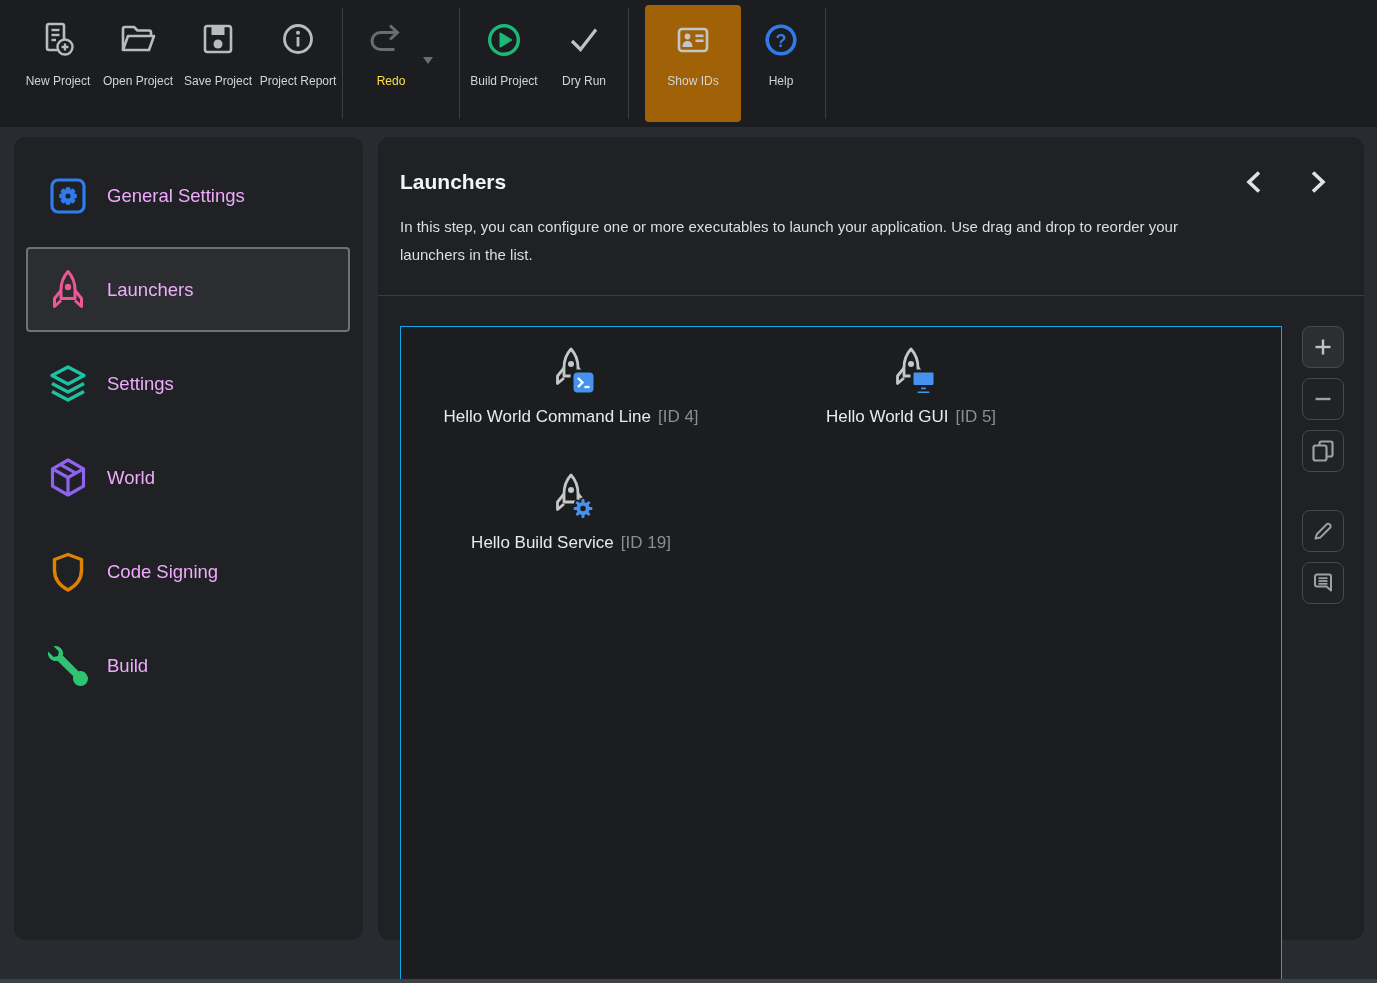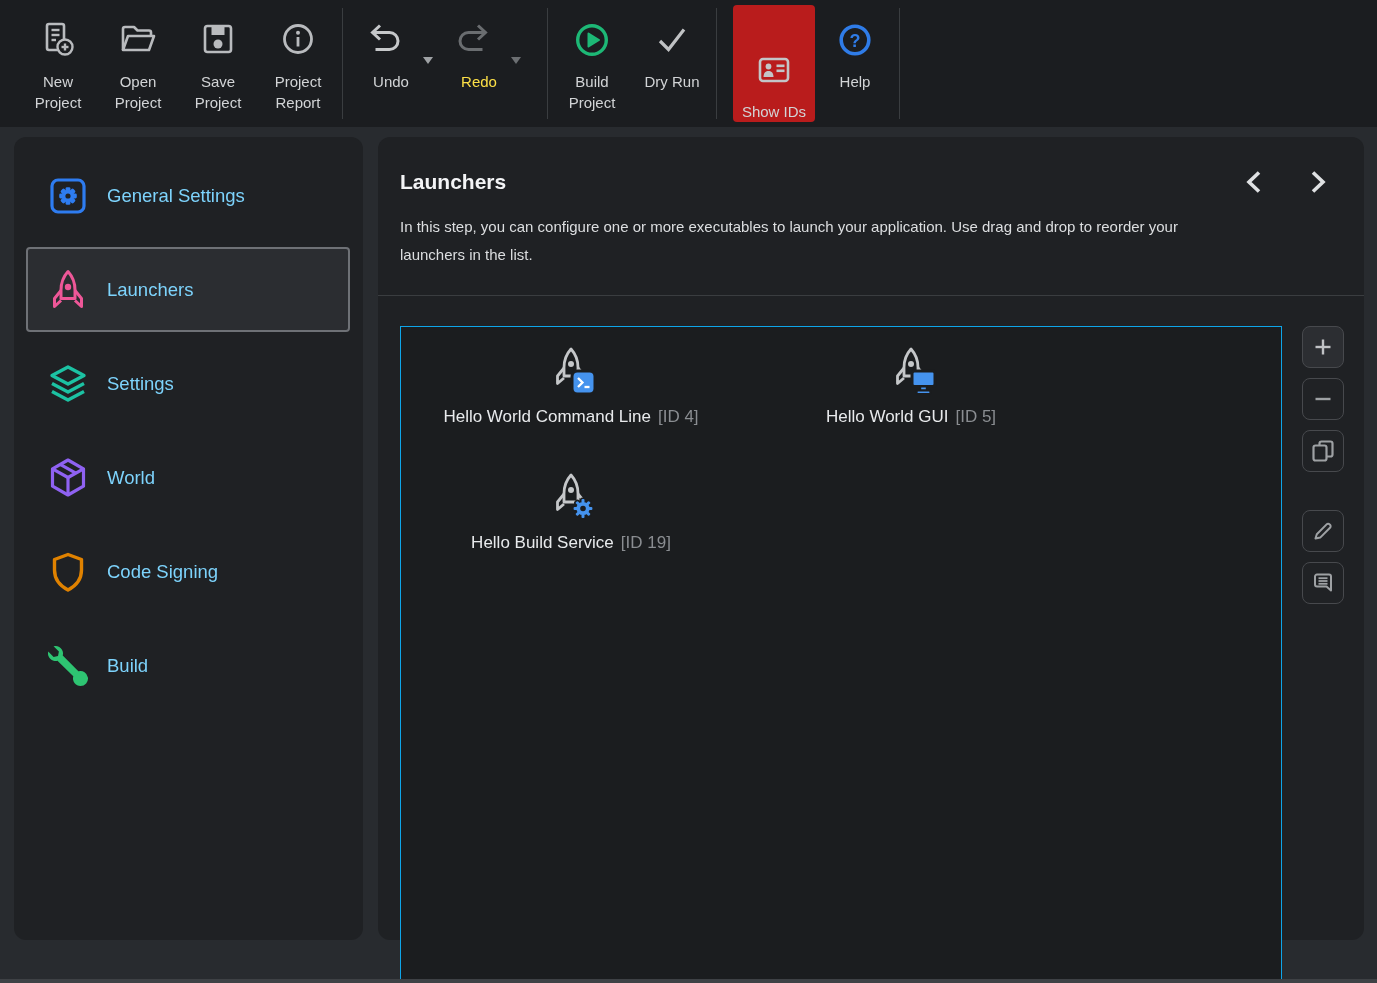--- a/index.html
+++ b/index.html
@@ -15,24 +15,24 @@
   #toolbar {
     position:absolute; top:0; left:0; right:0; height:127px;
     background:#1b1d20;
     display:flex; align-items:stretch; padding-left:18px;
   }
   .tb-item {
     width:80px; display:flex; flex-direction:column; align-items:center;
     padding-top:13px; cursor:default; position:relative; margin-top:5px; margin-bottom:5px;
   }
   .tb-item.undoredo { width:88px; }
-  .tb-item.active { background:#b91c1c; border-radius:4px; width:82px; margin-left:12px;justify-content:flex-end; }
+  .tb-item.active { background:#a16207; border-radius:4px; width:96px; margin-left:12px; }
   .tb-icon { height:44px; display:flex; align-items:center; justify-content:center; }
   .tb-label {
-    margin-top:9px; font-size:15px; line-height:21px; color:#d2d4d6;
+    margin-top:9px; font-size:12px; line-height:21px; color:#d2d4d6;
     text-align:center; width:78px;
   }
   .tb-item.disabled .tb-label { color:#fde047; }
   .tb-sep { width:1px; background:#3a3d40; margin:8px 4px; }
   .tb-sep.pre-build { margin-left:24px; margin-right:4px; }
   .caret-down {
     position:absolute; top:52px; right:2px;
     width:0; height:0; border-left:5px solid transparent;
     border-right:5px solid transparent; border-top:7px solid #9fa2a5;
   }
@@ -41,21 +41,21 @@
   #sidebar {
     position:absolute; left:14px; top:137px; width:349px; height:803px;
     background:#1f2124; border-radius:12px; padding:16px 13px 0 12px;
   }
   .sb-item {
     height:85px; margin-bottom:9px; display:flex; align-items:center;
     padding-left:18px; border:2px solid transparent; border-radius:4px; cursor:default;
   }
   .sb-item.selected { background:#2b2d31; border-color:#6e7176; }
   .sb-icon { width:44px; height:44px; display:flex; align-items:center; justify-content:center; }
-  .sb-label { margin-left:17px; font-size:18.5px; color:#7dd3fc; }
+  .sb-label { margin-left:17px; font-size:18.5px; color:#f0abfc; }
   #main {
     position:absolute; left:378px; top:137px; width:986px; height:803px;
     background:#1f2124; border-radius:12px; padding:30px 20px 0 22px;
   }
   .panel-header { display:flex; align-items:center; height:30px; }
   .panel-title { font-size:21px; font-weight:bold; color:#f3f4f6; }
   .nav-btns { margin-left:auto; display:flex; gap:36px; padding-right:14px; }
   .nav-btn { width:26px; height:26px; display:flex; align-items:center; justify-content:center; cursor:default; }
   .description {
     margin-top:16px; width:820px; font-size:15px; line-height:28px; color:#dcdee0;
@@ -130,30 +130,20 @@
         <circle cx="20" cy="19" r="13.5" fill="none" stroke="#b9bbbe" stroke-width="2.8"></circle>
         <circle cx="20" cy="12.8" r="2" fill="#b9bbbe"></circle>
         <rect x="18.6" y="17" width="2.8" height="9.5" fill="#b9bbbe"></rect>
       </svg>
     </div>
     <div class="tb-label">Project Report</div>
   </div>
 
   <div class="tb-sep"></div>
 
-  <div class="tb-item undoredo">
-    <div class="tb-icon" style="transform:translateX(-6px)">
-      <svg width="40" height="40" viewBox="0 0 40 40">
-        <polyline points="15,5.5 7.5,12.5 15,19.5" fill="none" stroke="#c6c8ca" stroke-width="3"></polyline>
-        <path d="M7.5 12.5 H24.5 a8.5 8.5 0 0 1 0 17 H10.5" fill="none" stroke="#c6c8ca" stroke-width="3"></path>
-      </svg>
-    </div>
-    <span class="caret-down"></span>
-    <div class="tb-label">Undo</div>
-  </div>
 
   <div class="tb-item undoredo disabled">
     <div class="tb-icon" style="transform:translateX(-6px)">
       <svg width="40" height="40" viewBox="0 0 40 40">
         <polyline points="25,5.5 32.5,12.5 25,19.5" fill="none" stroke="#6a6d70" stroke-width="3"></polyline>
         <path d="M32.5 12.5 H15.5 a8.5 8.5 0 0 0 0 17 H29.5" fill="none" stroke="#6a6d70" stroke-width="3"></path>
       </svg>
     </div>
     <span class="caret-down"></span>
     <div class="tb-label">Redo</div>

